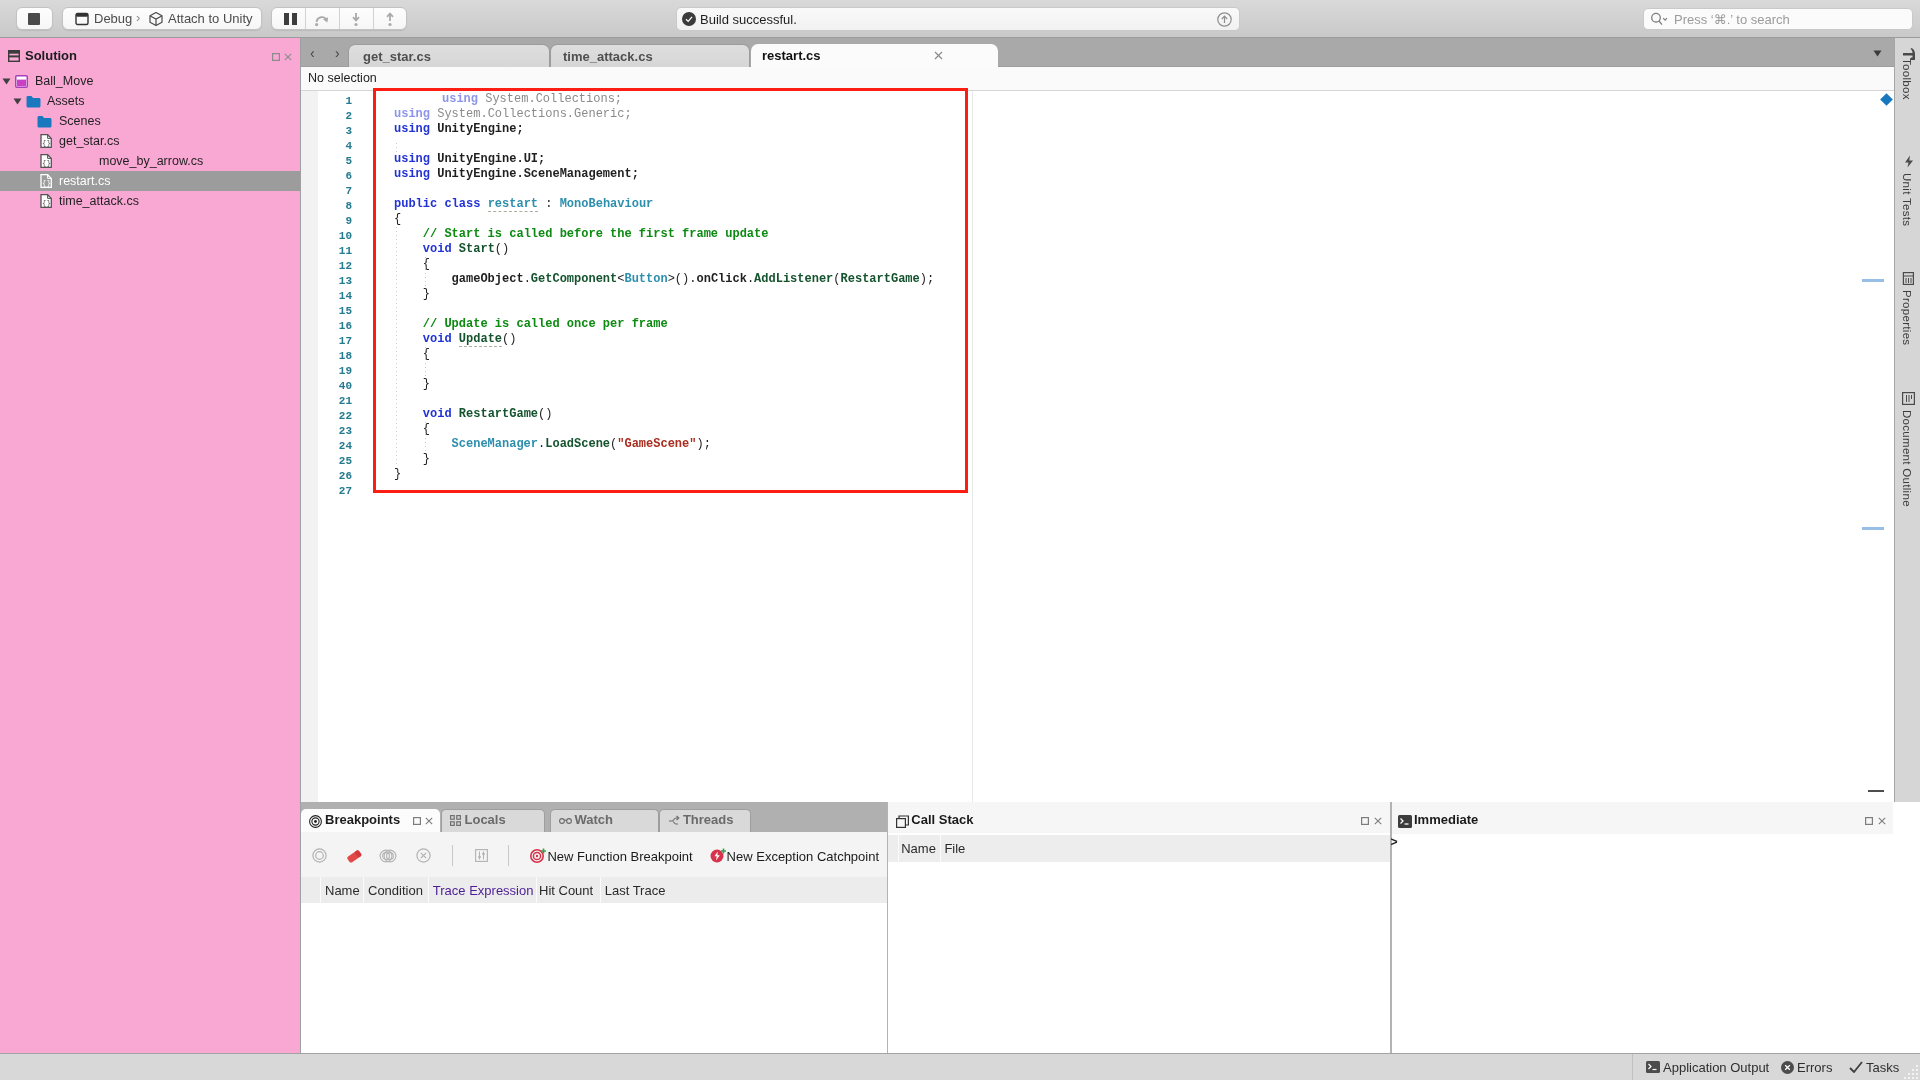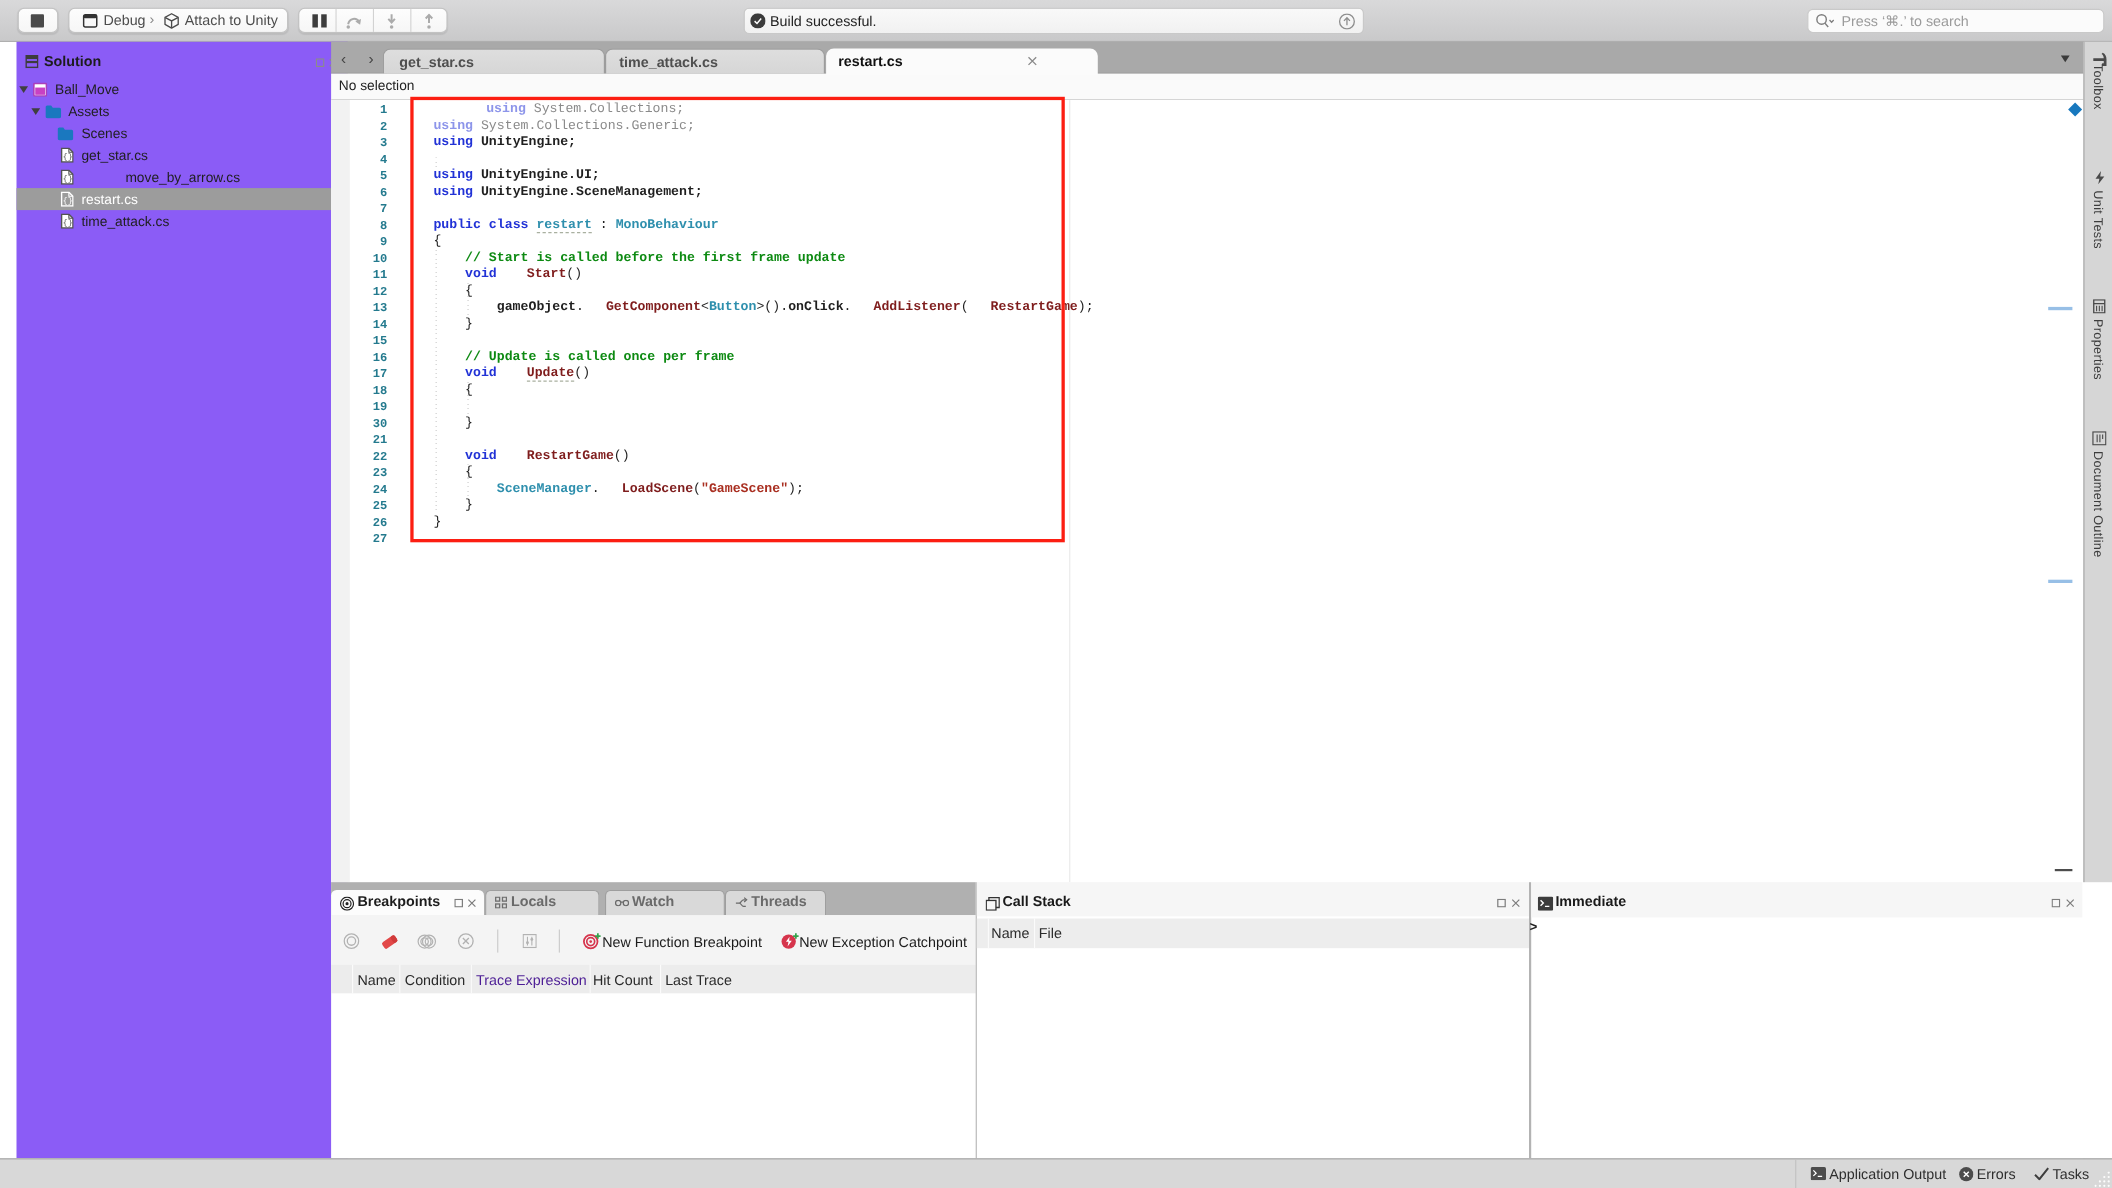--- a/index.html
+++ b/index.html
@@ -5,38 +5,38 @@
   html,body{margin:0;padding:0;}
   body{width:1920px;height:1080px;position:relative;overflow:hidden;
        font-family:"Liberation Sans",sans-serif;background:#fff;}
   .abs{position:absolute;}
   
   #toolbar{left:0;top:0;width:1920px;height:38px;
     background:linear-gradient(#d9d9da,#c9c9ca);border-bottom:1px solid #9c9c9c;box-sizing:border-box;}
   .tbtn{position:absolute;top:7px;height:23px;background:linear-gradient(#fdfdfd,#f6f6f6);
     border:1px solid #c2c2c2;border-radius:6px;box-sizing:border-box;box-shadow:0 1px 1px rgba(0,0,0,.08);}
   
-  #sidebar{left:15px;top:38px;width:300px;height:1015px;background:#8b5cf6;border-right:1px solid #a0a0a0;box-sizing:content-box;}
+  #sidebar{left:0;top:38px;width:300px;height:1015px;background:#f9a8d4;border-right:1px solid #a0a0a0;box-sizing:content-box;}
   .trow{position:absolute;left:0;width:300px;height:20px;font-size:12.5px;color:#1f1f1f;text-align:right;}
   .trow span.lbl{position:absolute;top:3px;}
   
   #tabbar{left:301px;top:38px;width:1593px;height:29px;background:#a9a9a9;border-bottom:1px solid #9e9e9e;box-sizing:border-box;}
   .etab{position:absolute;top:6px;height:23px;border-radius:7px 7px 0 0;font-size:13px;}
   #breadcrumb{left:301px;top:67px;width:1593px;height:24px;background:#fafafa;border-bottom:1px solid #d5d5d5;box-sizing:border-box;}
   
   #editor{left:301px;top:91px;width:1593px;height:711px;background:#fff;}
   .cl{position:absolute;left:0;height:15px;line-height:15px;white-space:pre;
       font-family:"Liberation Mono",monospace;font-size:12px;color:#1f1f1f;}
   .ln{position:absolute;left:17px;width:34px;height:15px;line-height:15px;text-align:right;
       font-family:"Liberation Mono",monospace;font-size:11px;font-weight:bold;color:#247a8e;}
   .k{color:#2132d6;font-weight:bold;}
   .k2{color:#8d95ea;font-weight:bold;}
   .gy{color:#8a8a8a;}
   .ty{color:#2e8fad;}
-  .mt{color:#7f1d1d;margin-left:20px;}
+  .mt{color:#14532d;}
   .cm{color:#0d8a12;font-weight:bold;}
   .st{color:#a92e20;}
   .b{font-weight:bold;}
   
   #rstrip{left:1894px;top:38px;width:26px;height:1015px;background:#d6d6d6;border-left:1px solid #a6a6a6;box-sizing:border-box;}
   .vlabel{position:absolute;left:6px;writing-mode:vertical-rl;font-size:11.5px;color:#3d3d3d;letter-spacing:.3px;}
   
   #bottompanes{left:301px;top:802px;width:1619px;height:251px;background:#fff;}
   
   #statusbar{left:0;top:1053px;width:1920px;height:27px;background:#d8d8d8;border-top:1px solid #a3a3a3;box-sizing:border-box;font-size:13px;color:#2e2e2e;}
@@ -235,21 +235,21 @@
   <div class="ln" style="top:197.5px;">14</div>
     <div class="cl" style="left:93px;top:196px;">    }</div>
   <div class="ln" style="top:212.5px;">15</div>
   <div class="ln" style="top:227.5px;">16</div>
     <div class="cl" style="left:93px;top:226px;">    <span class="cm">// Update is called once per frame</span></div>
   <div class="ln" style="top:242.5px;">17</div>
     <div class="cl" style="left:93px;top:241px;">    <span class="k">void</span> <span class="mt b" style="border-bottom:1px dashed #a9b0a0;">Update</span>()</div>
   <div class="ln" style="top:257.5px;">18</div>
     <div class="cl" style="left:93px;top:256px;">    {</div>
   <div class="ln" style="top:272.5px;">19</div>
-  <div class="ln" style="top:287.5px;">30</div>
+  <div class="ln" style="top:287.5px;">40</div>
     <div class="cl" style="left:93px;top:286px;">    }</div>
   <div class="ln" style="top:302.5px;">21</div>
   <div class="ln" style="top:317.5px;">22</div>
     <div class="cl" style="left:93px;top:316px;">    <span class="k">void</span> <span class="mt b">RestartGame</span>()</div>
   <div class="ln" style="top:332.5px;">23</div>
     <div class="cl" style="left:93px;top:331px;">    {</div>
   <div class="ln" style="top:347.5px;">24</div>
     <div class="cl" style="left:93px;top:346px;">        <span class="ty b">SceneManager</span>.<span class="mt b">LoadScene</span>(<span class="st b">"GameScene"</span>);</div>
   <div class="ln" style="top:362.5px;">25</div>
     <div class="cl" style="left:93px;top:361px;">    }</div>

